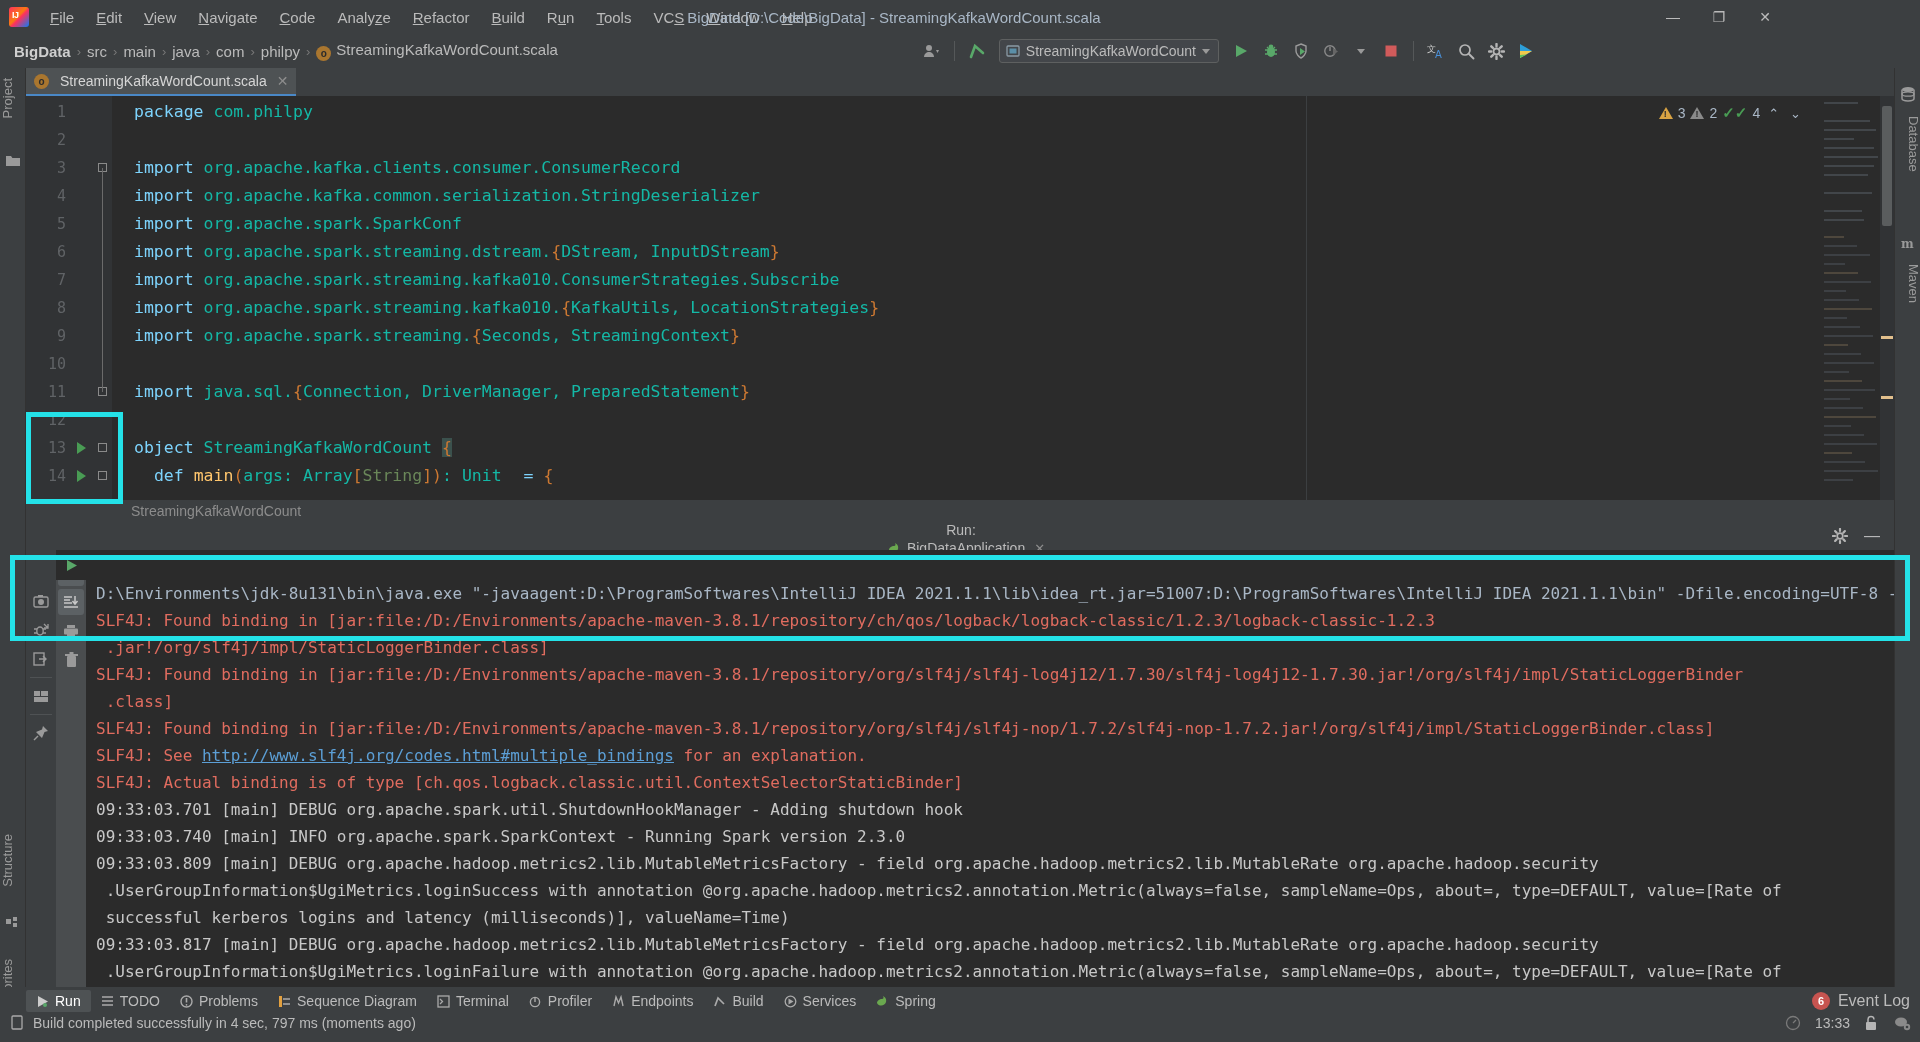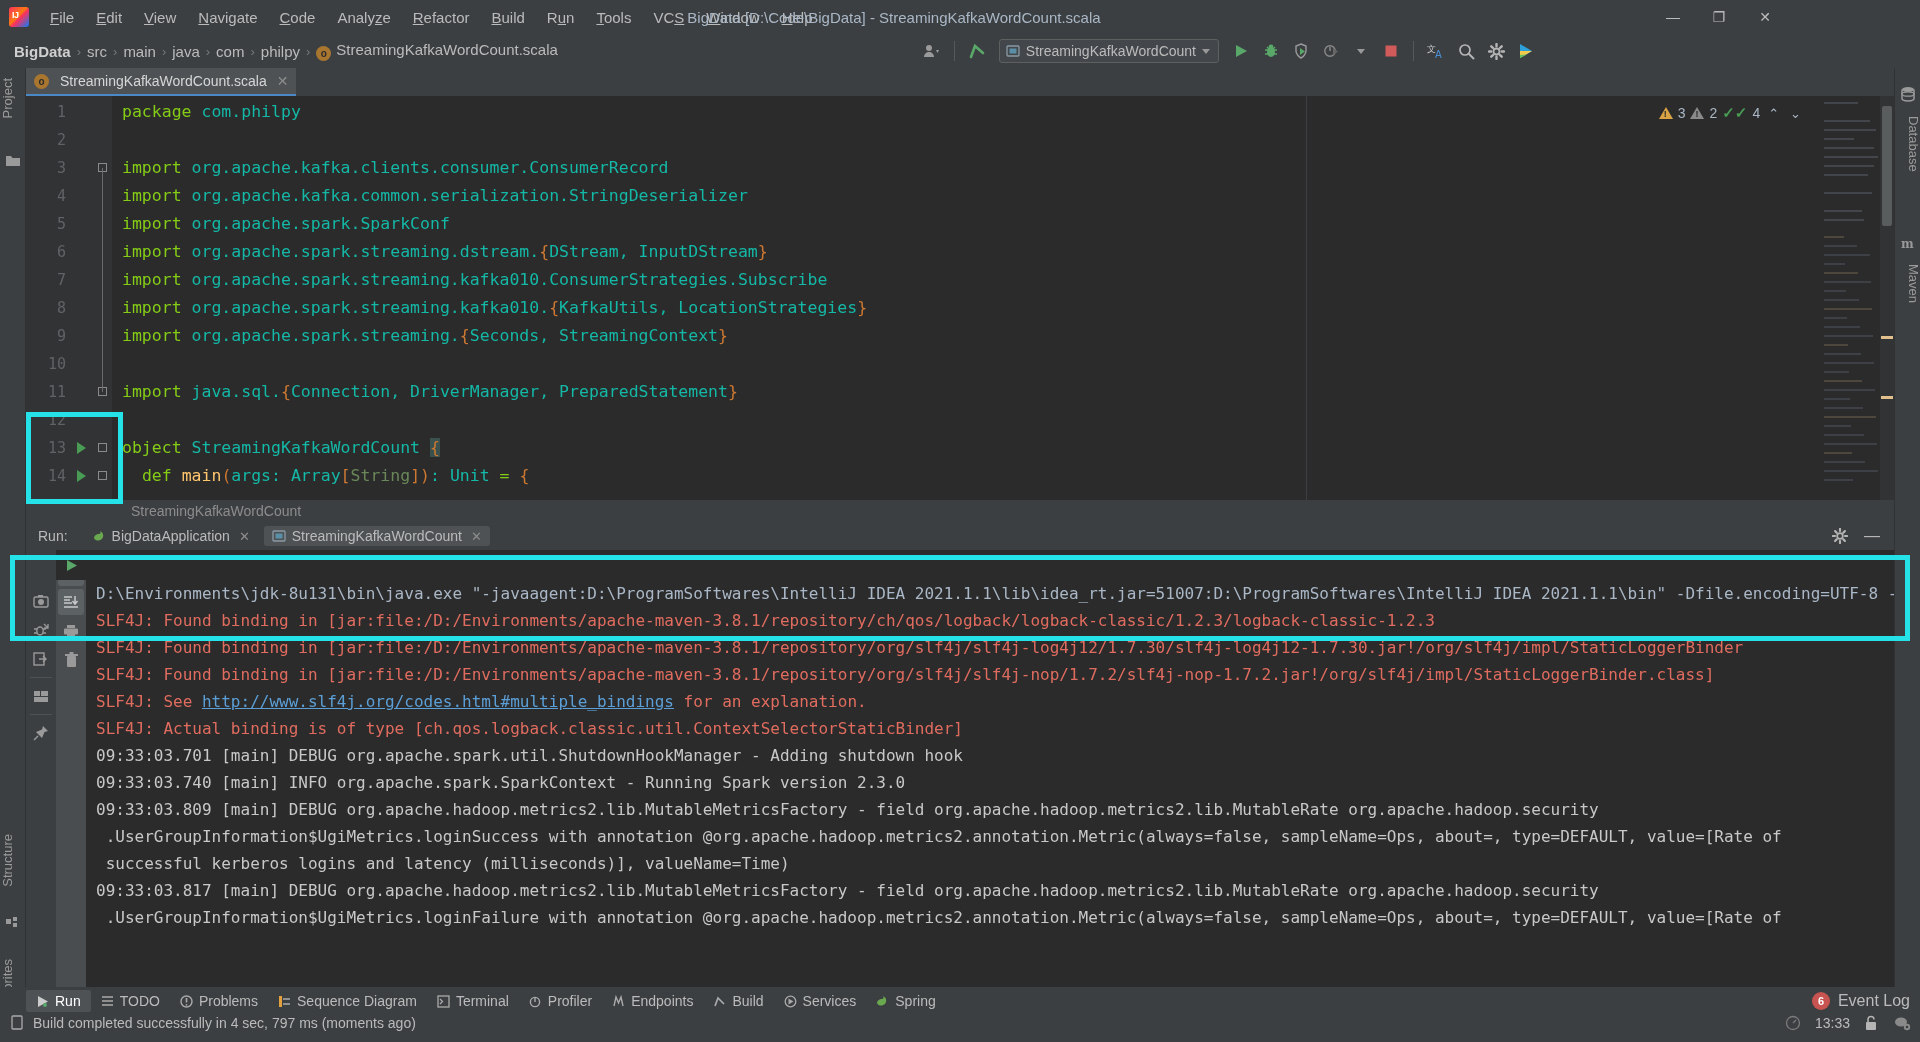--- a/index.html
+++ b/index.html
@@ -135,21 +135,21 @@
   .foldline { position: absolute; left: 76px; width: 1px; background: #6b6b6b; }
   .codearea {
     position: absolute; left: 86px; top: 0; right: 0; height: 100%;
     padding-top: 2px;
   }
   .cline {
     height: 28px; line-height: 28px; padding-left: 10px;
     font-family: "DejaVu Sans Mono", monospace; font-size: 16.5px;
     color: #a9b7c6; white-space: pre;
   }
-  .kw { color: #84cc16; }
+  .kw { color: #7dd3fc; margin-left: 12px; }
   .cls { color: #14b8a6; }
   .curly { color: #cc7832; }
   .typ { color: #6a8759; }
   .mtd { color: #ffc66d; }
   .matched { background: #3b514d; }
   .editor-rightgutter {
     position: absolute; right: 0; top: 0; width: 14px; height: 100%;
     background: #313335;
   }
   .minimap {
@@ -180,21 +180,21 @@
     font-size: 14px; color: #8c8c8c;
   }
 
   
   .runpanel {
     position: absolute; left: 26px; right: 26px; top: 522px; bottom: 55px;
     background: #3c3f41;
   }
   .runhdr {
     position: absolute; top: 0; left: 0; right: 0; height: 28px;
-    display: flex; align-items: center; padding-left: 12px; gap: 6px;
+    display: flex; align-items: center; padding-left: 12px;  flex-direction: column;
   }
   .runhdr .lbl { font-size: 14px; color: #bbbbbb; margin-right: 10px; }
   .rtab {
     display: flex; align-items: center; gap: 6px; padding: 2px 8px;
     font-size: 14px; color: #bbbbbb; border-radius: 3px;
   }
   .rtab.active { background: #4e5254; }
   .rtab .x { color: #8d8d8d; font-size: 13px; margin-left: 3px; }
   .runhdr-right { position: absolute; right: 8px; top: 0; height: 28px; display: flex; align-items: center; gap: 4px; }
 
@@ -686,21 +686,23 @@
             <path d="M2 1 L12 6.5 L2 12 Z" fill="#59a869"></path>
           </svg>
       </div>
       <div class="up">↑</div>
       <div class="txt">D:\Environments\jdk-8u131\bin\java.exe ...</div>
     </div>
 
     <div class="console" id="console">
         <div class="cl cmd">D:\Environments\jdk-8u131\bin\java.exe "-javaagent:D:\ProgramSoftwares\IntelliJ IDEA 2021.1.1\lib\idea_rt.jar=51007:D:\ProgramSoftwares\IntelliJ IDEA 2021.1.1\bin" -Dfile.encoding=UTF-8 -cla</div>
         <div class="cl err">SLF4J: Found binding in [jar:file:/D:/Environments/apache-maven-3.8.1/repository/ch/qos/logback/logback-classic/1.2.3/logback-classic-1.2.3</div>
+        <div class="cl err"> .jar!/org/slf4j/impl/StaticLoggerBinder.class]</div>
         <div class="cl err">SLF4J: Found binding in [jar:file:/D:/Environments/apache-maven-3.8.1/repository/org/slf4j/slf4j-log4j12/1.7.30/slf4j-log4j12-1.7.30.jar!/org/slf4j/impl/StaticLoggerBinder</div>
+        <div class="cl err"> .class]</div>
         <div class="cl err">SLF4J: Found binding in [jar:file:/D:/Environments/apache-maven-3.8.1/repository/org/slf4j/slf4j-nop/1.7.2/slf4j-nop-1.7.2.jar!/org/slf4j/impl/StaticLoggerBinder.class]</div>
         <div class="cl err"><span>SLF4J: See </span><a class="link">http://www.slf4j.org/codes.html#multiple_bindings</a><span> for an explanation.</span></div>
         <div class="cl err">SLF4J: Actual binding is of type [ch.qos.logback.classic.util.ContextSelectorStaticBinder]</div>
         <div class="cl info">09:33:03.701 [main] DEBUG org.apache.spark.util.ShutdownHookManager - Adding shutdown hook</div>
         <div class="cl info">09:33:03.740 [main] INFO org.apache.spark.SparkContext - Running Spark version 2.3.0</div>
         <div class="cl info">09:33:03.809 [main] DEBUG org.apache.hadoop.metrics2.lib.MutableMetricsFactory - field org.apache.hadoop.metrics2.lib.MutableRate org.apache.hadoop.security</div>
         <div class="cl info"> .UserGroupInformation$UgiMetrics.loginSuccess with annotation @org.apache.hadoop.metrics2.annotation.Metric(always=false, sampleName=Ops, about=, type=DEFAULT, value=[Rate of</div>
         <div class="cl info"> successful kerberos logins and latency (milliseconds)], valueName=Time)</div>
         <div class="cl info">09:33:03.817 [main] DEBUG org.apache.hadoop.metrics2.lib.MutableMetricsFactory - field org.apache.hadoop.metrics2.lib.MutableRate org.apache.hadoop.security</div>
         <div class="cl info"> .UserGroupInformation$UgiMetrics.loginFailure with annotation @org.apache.hadoop.metrics2.annotation.Metric(always=false, sampleName=Ops, about=, type=DEFAULT, value=[Rate of</div>

